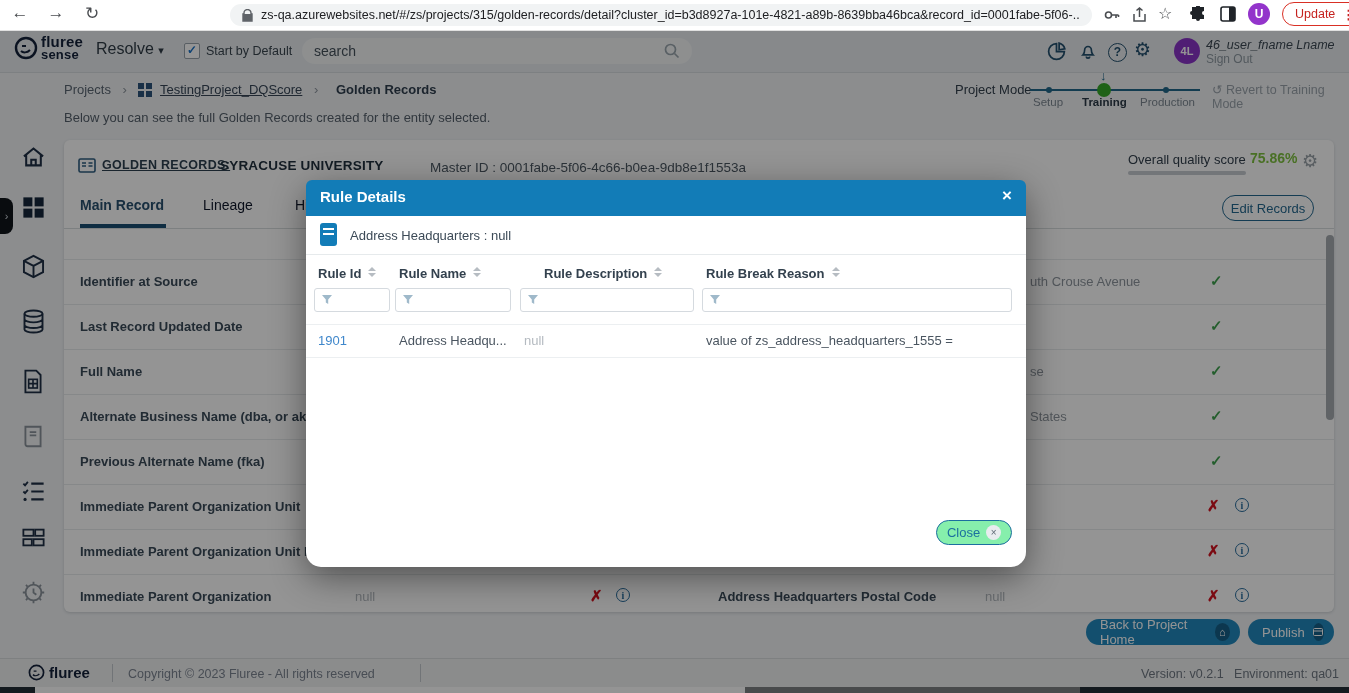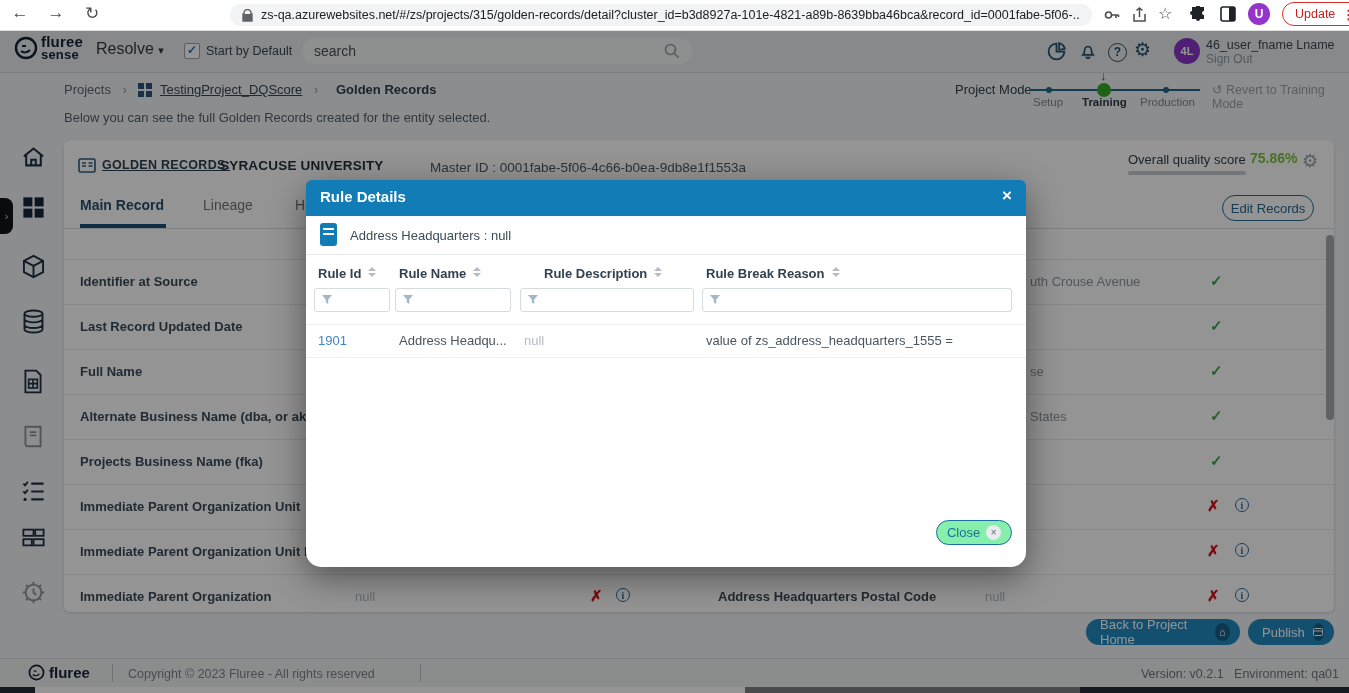--- a/index.html
+++ b/index.html
@@ -31,38 +31,38 @@
   .chk-lbl{position:absolute;left:206px;top:14px;font-size:12.5px;color:#39454f;}
   .searchbar{position:absolute;left:302px;top:8px;width:390px;height:26px;background:#f4f6f7;border-radius:13px;
              display:flex;align-items:center;justify-content:space-between;padding:0 12px;box-sizing:border-box;text-align:right;}
   .search-ph{font-size:14px;color:#45515b;}
   .navic{position:absolute;top:11px;width:22px;height:22px;color:#24506e;}
   .q-ic{border:1.7px solid #24506e;border-radius:50%;width:17px;height:17px;font-size:12px;font-weight:bold;
         text-align:center;line-height:17px;}
   .gear-g{font-size:19px;line-height:20px;}
   .user-av{position:absolute;left:1174px;top:8px;width:26px;height:26px;border-radius:50%;background:#8a35c8;
            color:#fff;font-size:11px;font-weight:bold;text-align:center;line-height:26px;}
-  .user-name{position:absolute;left:1206px;top:8px;font-size:12.5px;color:#3c4853;}
+  .user-name{position:absolute;left:1206px;top:8px;font-size:12.5px;color:#3c4853;font-style:italic;}
   .signout{position:absolute;left:1206px;top:22px;font-size:12px;color:#8d98a1;}
   
   .crumb{position:absolute;top:52px;font-size:13px;color:#5a6672;}
   .crumb a{color:#374657;text-decoration:underline;}
   .subtitle{position:absolute;left:64px;top:80px;font-size:13px;color:#55606b;}
   .steplbl{position:absolute;top:66px;font-size:11.5px;color:#7c8791;}
   
   .card{position:absolute;left:64px;top:110px;width:1270px;height:472px;background:#fff;border-radius:6px;
         box-shadow:0 1px 3px rgba(40,50,60,.18);}
   .gr-title{font-size:12.5px;font-weight:bold;color:#2e4050;text-decoration:underline;letter-spacing:.3px;}
   .gr-entity{font-size:13.5px;font-weight:bold;color:#22313f;letter-spacing:.2px;}
   .master{position:absolute;left:366px;top:20px;font-size:13.5px;color:#4c5863;}
   .score-lbl{position:absolute;left:1064px;top:12px;font-size:13px;color:#33404d;}
   .score-bar{position:absolute;left:1064px;top:31px;width:118px;height:4px;background:#c6cbd0;border-radius:2px;}
   .score-val{position:absolute;left:1186px;top:10px;font-size:14px;font-weight:bold;color:#7fc241;}
   .tabs{position:absolute;left:0;top:47px;width:1270px;height:41px;border-bottom:1px solid #d8dcdf;}
-  .tab{position:absolute;top:10px;font-size:14px;color:#737373;}
+  .tab{position:absolute;top:10px;font-size:14px;color:#0f172a;}
   .tab.active{color:#29506e;font-weight:bold;}
   .tab-underline{position:absolute;left:16px;top:37px;width:86px;height:4px;background:#1b4e73;}
   .editrec{position:absolute;left:1158px;top:8px;width:92px;height:26px;border:1.5px solid #24688f;border-radius:14px;
            color:#24688f;font-size:13px;text-align:center;line-height:26px;background:transparent;box-sizing:border-box;}
   .rows{position:absolute;left:0;top:119px;width:1270px;}
   .row{position:relative;height:44px;border-top:1px solid #e7eaec;}
   .lblL{position:absolute;left:16px;top:14px;font-size:13px;font-weight:bold;color:#3a4a59;white-space:nowrap;}
   .valL{position:absolute;left:291px;top:14px;font-size:13px;color:#b4bac0;}
   .lblR{position:absolute;left:654px;top:14px;font-size:13px;font-weight:bold;color:#3a4a59;white-space:nowrap;}
   .valR{position:absolute;left:921px;top:14px;font-size:13px;color:#b4bac0;}
@@ -335,21 +335,21 @@
         <span class="lblL">Full Name</span>
         <span class="fragR">se</span>
         <span class="ok">✓</span>
       </div>
       <div class="row">
         <span class="lblL">Alternate Business Name (dba, or aka</span>
         <span class="fragR">States</span>
         <span class="ok">✓</span>
       </div>
       <div class="row">
-        <span class="lblL">Projects Business Name (fka)</span>
+        <span class="lblL">Previous Alternate Name (fka)</span>
         <span class="ok">✓</span>
       </div>
       <div class="row">
         <span class="lblL">Immediate Parent Organization Unit</span>
         <span class="bad">✗</span>
         <span class="info" style="left:1171px;">i</span>
       </div>
       <div class="row">
         <span class="lblL">Immediate Parent Organization Unit F</span>
         <span class="bad">✗</span>

